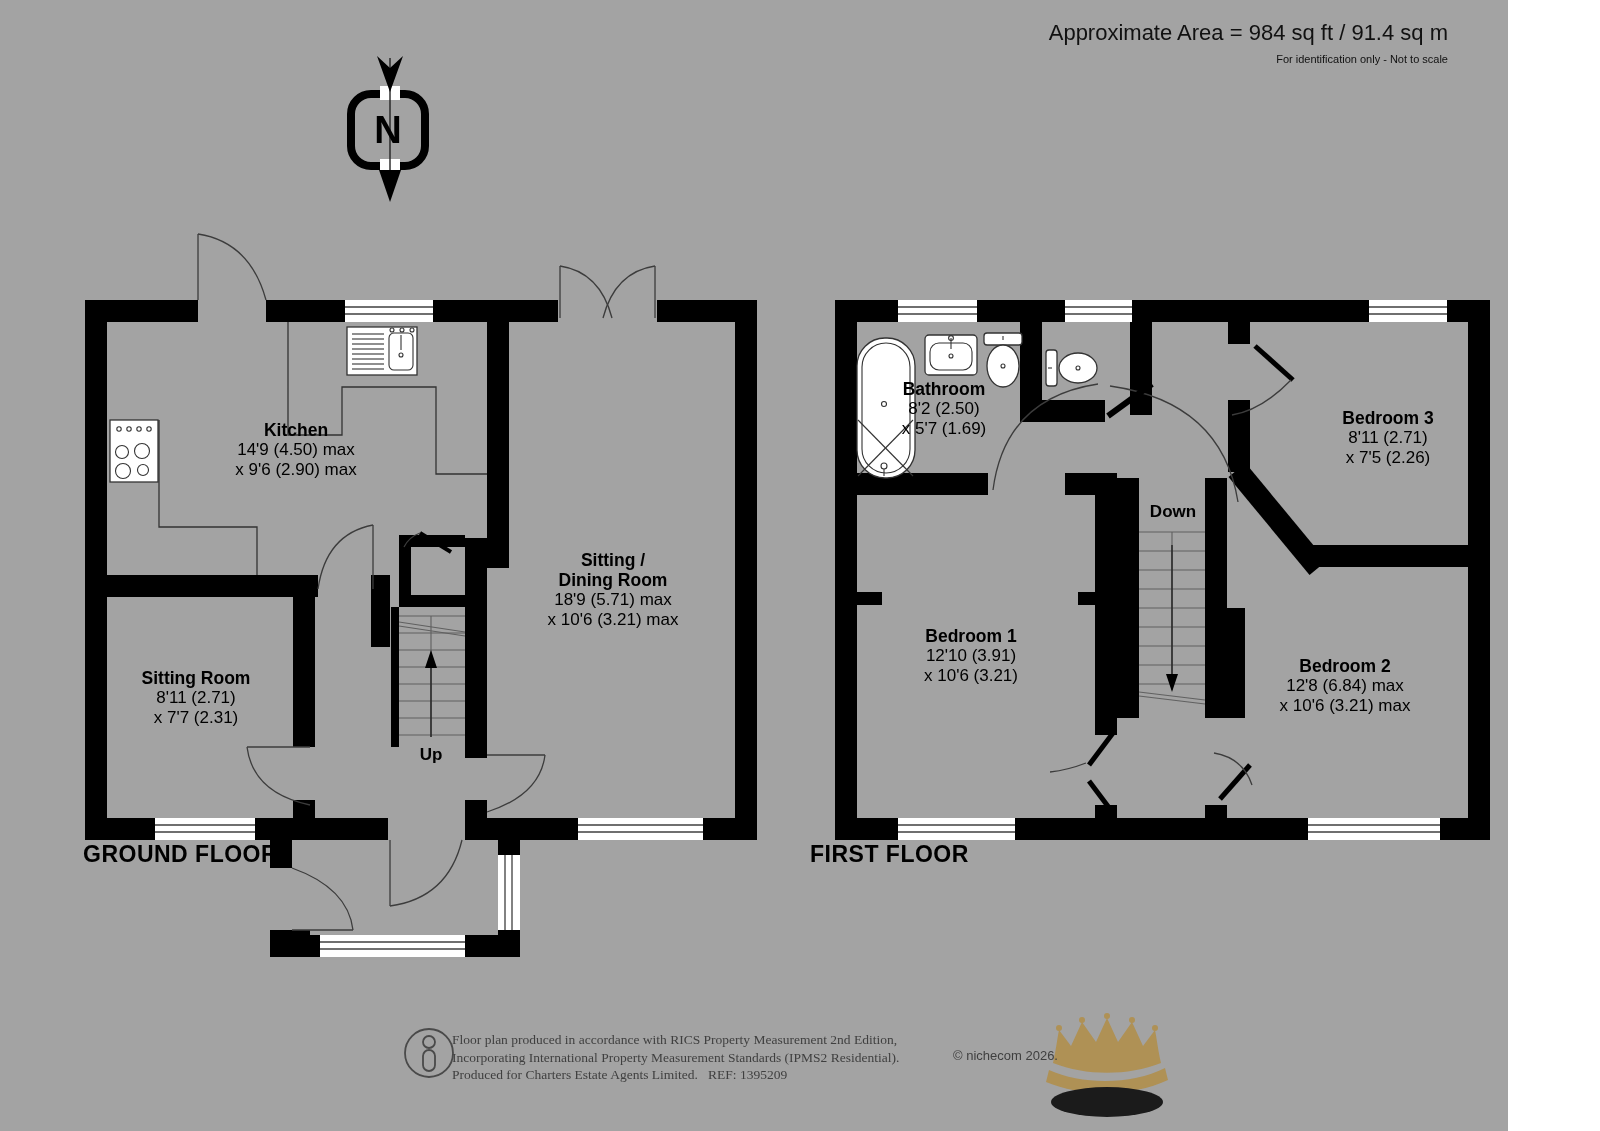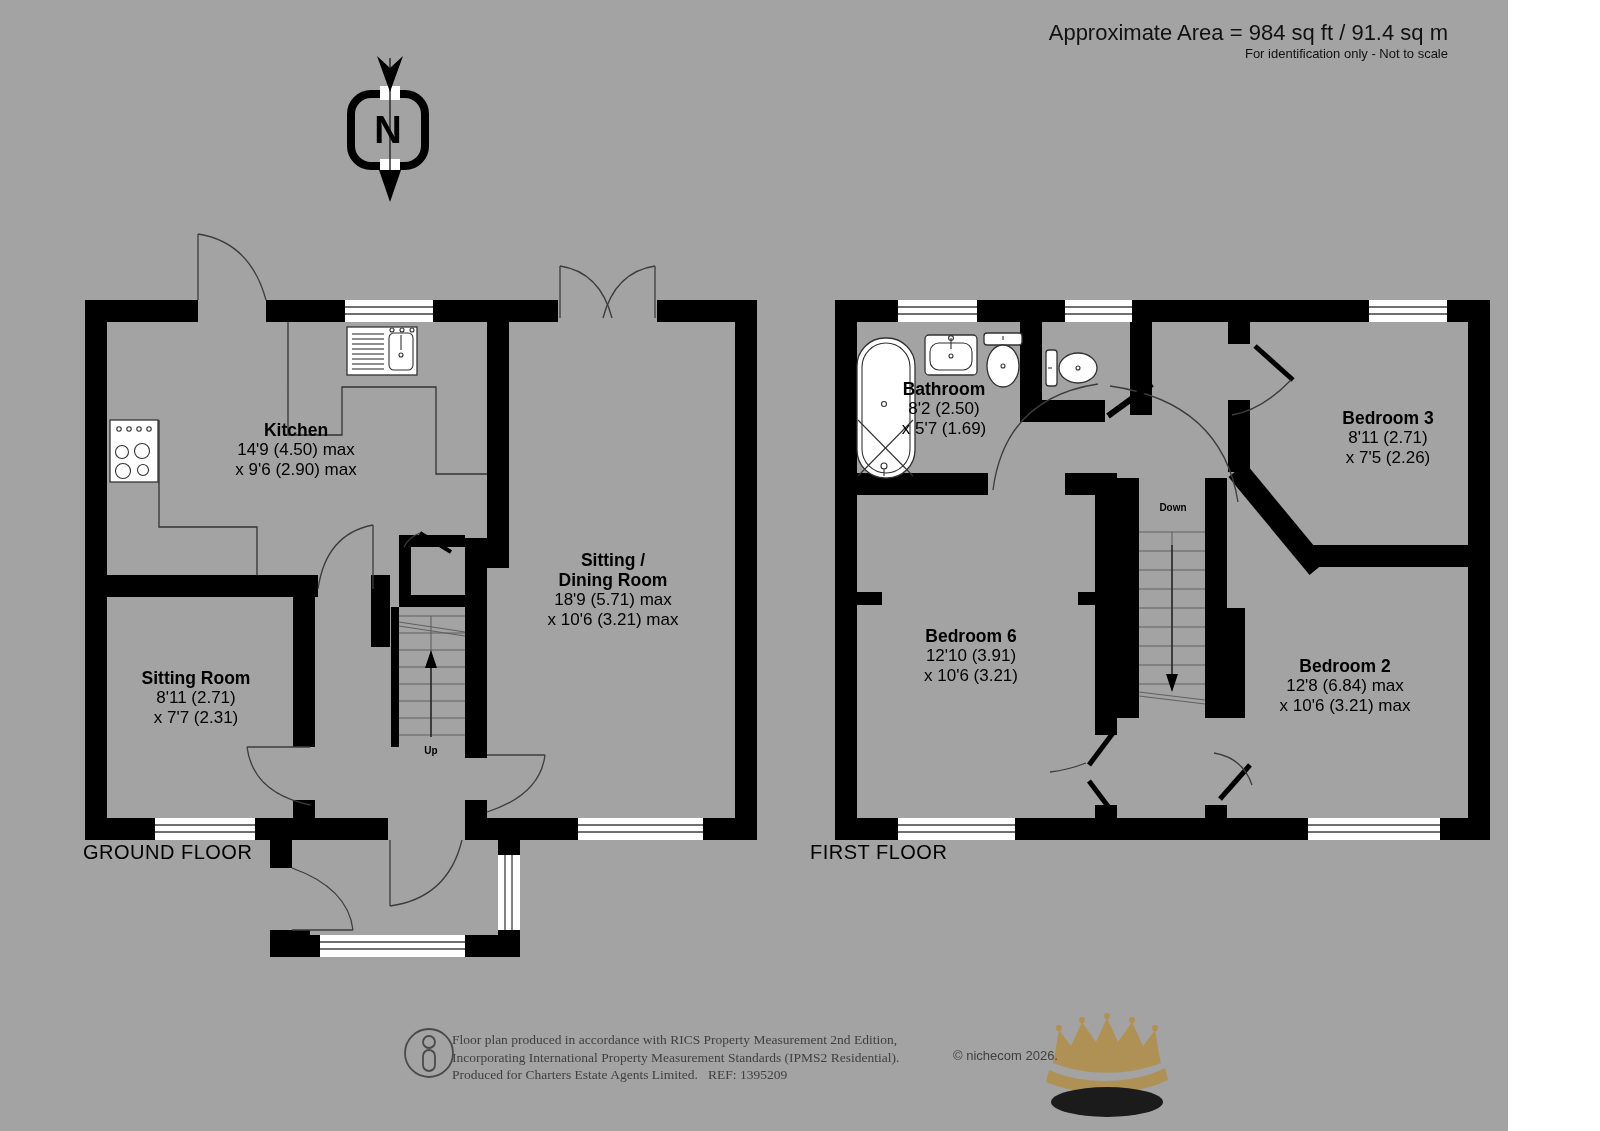--- a/index.html
+++ b/index.html
@@ -10,25 +10,25 @@
   .win{fill:#fff;shape-rendering:crispEdges;}
   .winline{stroke:#3f3f3f;stroke-width:1.3;fill:none;}
   .door{stroke:#3c3c3c;stroke-width:1.3;fill:none;}
   .thickleaf{stroke:#000;fill:none;}
   .fix{stroke:#333;stroke-width:1.3;fill:#fff;}
   .fixline{stroke:#333;stroke-width:1.1;fill:none;}
   .tread{stroke:#606060;stroke-width:1.1;fill:none;}
   .counter{stroke:#333;stroke-width:1.3;fill:none;}
   .label{position:absolute;width:220px;text-align:center;font-size:17px;line-height:20px;color:#000;}
   .label .rname{font-weight:bold;font-size:17.5px;}
-  .stairlabel{position:absolute;width:80px;text-align:center;font-size:10px;font-weight:bold;}
-  .floortitle{position:absolute;font-size:20px;font-weight:normal;letter-spacing:.5px;}
+  .stairlabel{position:absolute;width:80px;text-align:center;font-size:17px;font-weight:bold;}
+  .floortitle{position:absolute;font-size:23px;font-weight:bold;letter-spacing:.5px;}
   #header{position:absolute;top:20px;right:60px;text-align:right;}
   #header .area{font-size:22px;color:#111;}
-  #header .disc{font-size:13px;color:#111;}
+  #header .disc{font-size:11px;margin-top:7px;color:#111;}
   #footer-lines{position:absolute;left:452px;top:1031px;font-size:13.5px;line-height:17.5px;color:#3f3f3f;font-family:Liberation Serif, serif;}
   #copyright{position:absolute;left:953px;top:1048px;font-size:13px;color:#3f3f3f;}
   .nletter{font:bold 38px "Liberation Sans",sans-serif;}
 </style>
 </head>
 <body>
 
 <div id="page">
 
 <svg width="1600" height="1131" viewBox="0 0 1600 1131">
@@ -333,21 +333,21 @@
     <div>x 5'7 (1.69)</div>
   </div>
 
   <div class="label" style="left:1278px;top:408px;">
     <div class="rname">Bedroom 3</div>
     <div>8'11 (2.71)</div>
     <div>x 7'5 (2.26)</div>
   </div>
 
   <div class="label" style="left:861px;top:626px;">
-    <div class="rname">Bedroom 6</div>
+    <div class="rname">Bedroom 1</div>
     <div>12'10 (3.91)</div>
     <div>x 10'6 (3.21)</div>
   </div>
 
   <div class="label" style="left:1235px;top:656px;">
     <div class="rname">Bedroom 2</div>
     <div>12'8 (6.84) max</div>
     <div>x 10'6 (3.21) max</div>
   </div>
 

